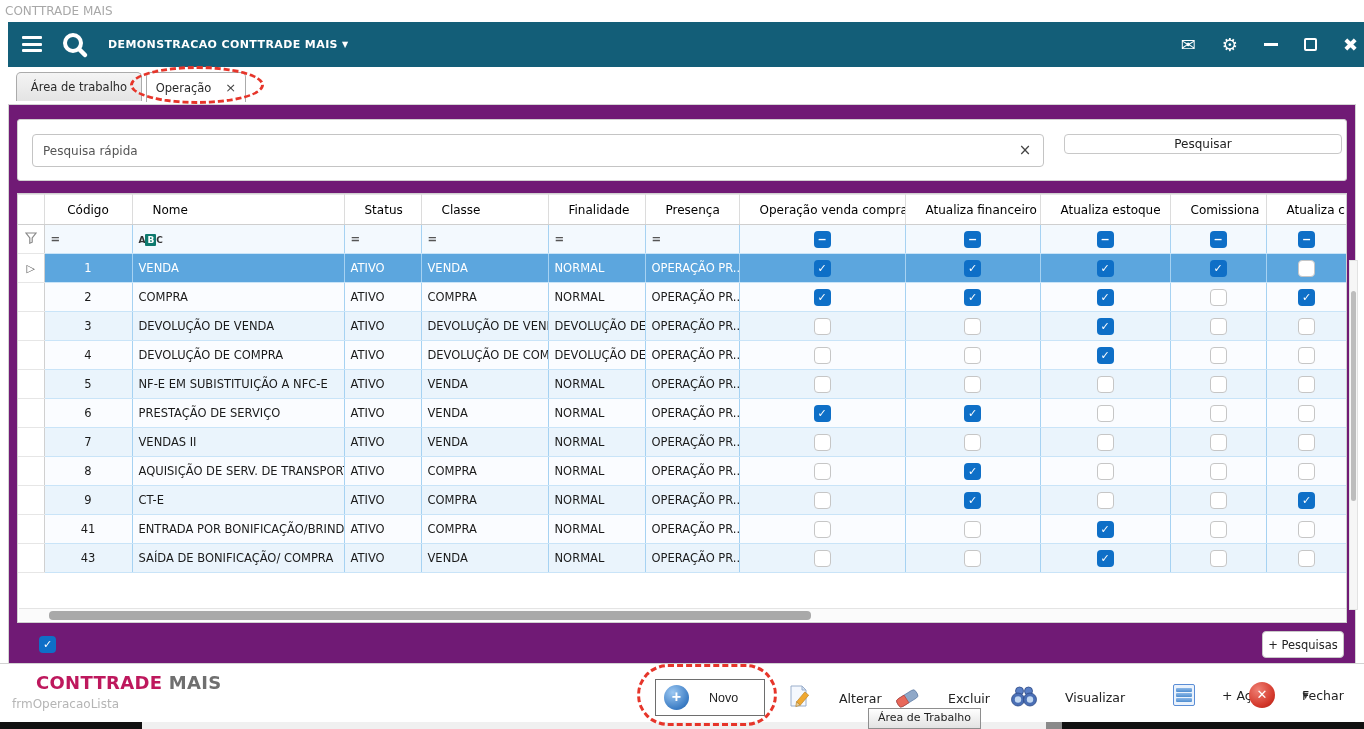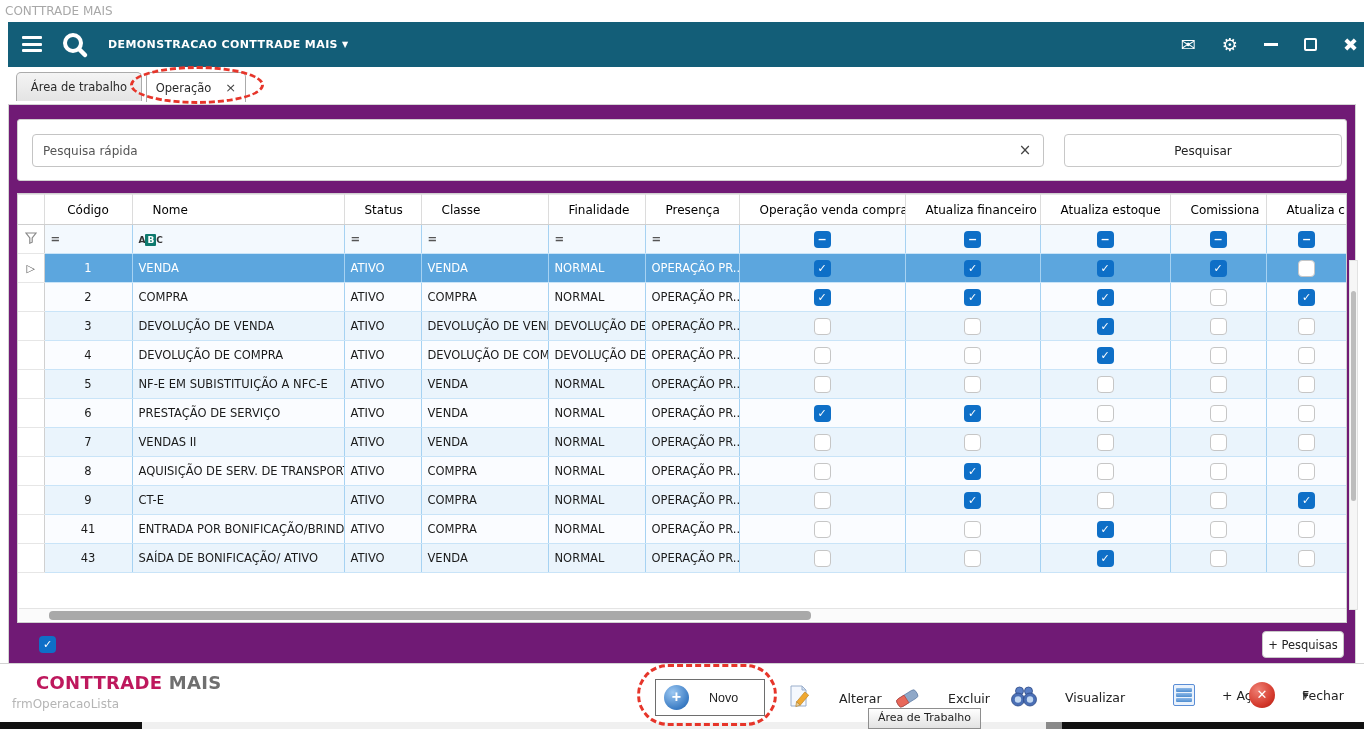--- a/index.html
+++ b/index.html
@@ -29,21 +29,21 @@
   .tab.active { left:146px; width:100px; background:#fff; z-index:3; height:30px; }
   .tab .close { margin-left:14px; color:#444; font-size:13px; }
 
   
   .panel { position:absolute; left:8px; top:104px; width:1348px; height:563px; background:#701a75; border:1px solid #d4d4d4; }
 
   .search-box { position:absolute; left:8px; top:14px; width:1330px; height:62px; border:1px solid #d0d0d0; border-radius:3px; background:#fff; }
   .search-input { position:absolute; left:14px; top:14px; width:1012px; height:33px; border:1px solid #c4c4c4; border-radius:4px; font-family:"DejaVu Sans",sans-serif; font-size:12px; color:#333; padding:0 30px 0 10px; outline:none; }
   .search-input::placeholder { color:#555; opacity:1; }
   .search-clear { position:absolute; left:998px; top:21px; font-size:15px; color:#444; cursor:pointer; width:18px; text-align:center; }
-  .btn-pesquisar { position:absolute; left:1046px; top:14px; width:278px; height:33px; background:#fff; border:1px solid #c8c8c8; border-radius:4px; font-family:"DejaVu Sans",sans-serif; font-size:12px; color:#222; cursor:pointer; }
+  .btn-pesquisar { position:absolute; left:1046px; top:14px; width:278px; height:20px; background:#fff; border:1px solid #c8c8c8; border-radius:4px; font-family:"DejaVu Sans",sans-serif; font-size:12px; color:#222; cursor:pointer; }
 
   
   .grid-box { position:absolute; left:8px; top:88px; width:1330px; height:430px; border:1px solid #d0d0d0; background:#fff; overflow:hidden; }
   .group-hint { height:36px; display:flex; align-items:center; padding-left:10px; font-size:12px; color:#bdbdbd; }
   table.grid { border-collapse:collapse; table-layout:fixed; width:1329px; }
   table.grid th { height:30px; font-size:12px; font-weight:normal; color:#000; text-align:left; padding:0 20px; border-right:1px solid #dcdcdc; border-top:1px solid #e6e6e6; border-bottom:1px solid #cfcfcf; background:#fff; white-space:nowrap; overflow:hidden; }
   table.grid th.c { text-align:center; }
   table.grid td { height:29px; font-size:11.5px; color:#1a1a1a; padding:0 6px; border-right:1px solid #a6d2f2; border-bottom:1px solid #c9e4f8; white-space:nowrap; overflow:hidden; }
   table.grid td.num { text-align:center; }
   table.grid td.gut { border-right:1px solid #d0d0d0; border-bottom:1px solid #e6e6e6; background:#fff; text-align:center; color:#555; font-size:11px; padding:0; }
@@ -327,21 +327,21 @@
                 <td>OPERAÇÃO PR...</td>
                 <td class="cbc"><span class="cb u"></span></td>
                 <td class="cbc"><span class="cb u"></span></td>
                 <td class="cbc"><span class="cb c">✓</span></td>
                 <td class="cbc"><span class="cb u"></span></td>
                 <td class="cbc"><span class="cb u"></span></td>
               </tr>
               <tr class="drow alt">
                 <td class="gut"></td>
                 <td class="num">43</td>
-                <td>SAÍDA DE BONIFICAÇÃO/ ATIVO</td>
+                <td>SAÍDA DE BONIFICAÇÃO/ COMPRA</td>
                 <td>ATIVO</td>
                 <td>VENDA</td>
                 <td>NORMAL</td>
                 <td>OPERAÇÃO PR...</td>
                 <td class="cbc"><span class="cb u"></span></td>
                 <td class="cbc"><span class="cb u"></span></td>
                 <td class="cbc"><span class="cb c">✓</span></td>
                 <td class="cbc"><span class="cb u"></span></td>
                 <td class="cbc"><span class="cb u"></span></td>
               </tr>

